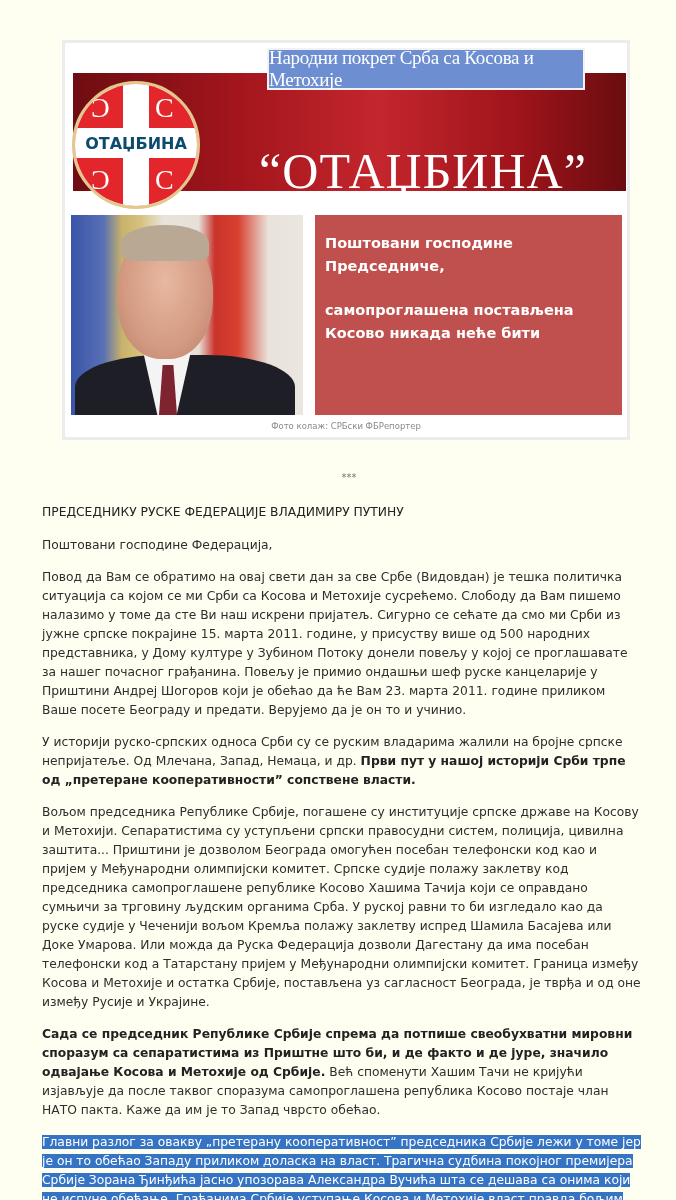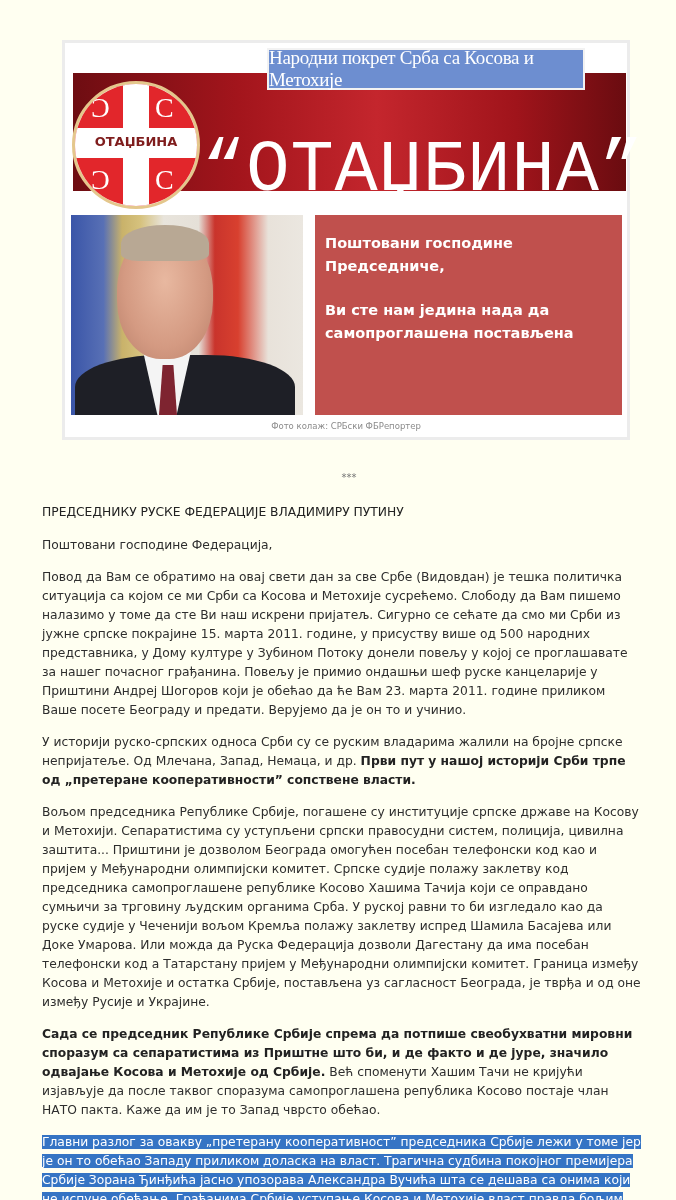--- a/index.html
+++ b/index.html
@@ -22,21 +22,21 @@
     background:linear-gradient(90deg,#6e0d12 0%,#a3151c 30%,#c4262d 55%,#a0141b 80%,#6a0c10 100%);
   }
   .subtitle {
     position:absolute; left:154px; top:5px; width:318px; height:42px;
     background:#6d8ed0; border:2px solid #f2f2f2; box-sizing:border-box;
     color:#fff; font-family:"Liberation Serif", serif; font-size:19px;
     display:flex; align-items:center; justify-content:center; letter-spacing:-0.3px;margin-left:48px;
   }
   .brand {
     position:absolute; left:140px; top:53px; width:420px; height:90px;
-    color:#fff; font-family:Liberation Mono, monospace; font-size:72px;
+    color:#fff; font-family:Liberation Serif, serif; font-size:50px;
     display:flex; align-items:center; justify-content:center; letter-spacing:1px;
   }
   .logo {
     position:absolute; left:7px; top:38px; width:128px; height:128px;
     border-radius:50%; background:#fff; border:3px solid #e4c78c; box-sizing:border-box;
     overflow:hidden;
   }
   .logo .q { position:absolute; width:50%; height:50%; background:#e2262b; }
   .logo .q1 { left:0; top:0; } .logo .q2 { right:0; top:0; }
   .logo .q3 { left:0; bottom:0; } .logo .q4 { right:0; bottom:0; }
@@ -44,21 +44,21 @@
   .logo .cross-v { position:absolute; top:0; bottom:0; left:48px; width:26px; background:#fff; }
   .logo .c {
     position:absolute; color:#fff; font-family:"Liberation Serif", serif; font-size:28px; line-height:28px;
   }
   .logo .c1 { left:16px; top:10px; transform:scaleX(-1); }
   .logo .c2 { left:80px; top:10px; }
   .logo .c3 { left:16px; top:82px; transform:scaleX(-1); }
   .logo .c4 { left:80px; top:82px; }
   .logo .logo-text {
     position:absolute; left:0; right:0; top:50px; text-align:center;
-    font-family:"DejaVu Sans", sans-serif; font-weight:bold; font-size:13px; color:#7f1d1d;
+    font-family:"DejaVu Sans", sans-serif; font-weight:bold; font-size:16px; color:#0c4a6e;
   }
   .photo {
     position:absolute; left:6px; top:172px; width:232px; height:200px; overflow:hidden;
     background:linear-gradient(90deg,#3a55a8 0%,#5870b5 14%,#c9b26a 22%,#d6c27e 30%,#e8e4dc 40%,#e5e0d8 55%,#c9342c 62%,#d8402f 72%,#e8e2da 85%,#ebe7e0 100%);
   }
   .photo .head {
     position:absolute; left:46px; top:14px; width:96px; height:130px; border-radius:48% 48% 45% 45%;
     background:radial-gradient(ellipse at 50% 40%,#e8b8a0 0%,#d49a82 60%,#b9806a 100%);
   }
   .photo .hair {
@@ -124,22 +124,22 @@
       <div class="suit"></div>
       <div class="shirt"></div>
       <div class="tie"></div>
       <div class="head"></div>
       <div class="hair"></div>
     </div>
     <div class="quote-box">
       <p>Поштовани господине</p>
       <p>Председниче,</p>
       <div class="gap"></div>
-      <p>Ви сте нам једина нада да</p>
       <p>самопроглашена постављена</p>
+      <p>Косово никада неће бити</p>
     </div>
     <div class="caption">Фото колаж: СРБски ФБРепортер</div>
   </div>
 </div>
 
 <div class="article">
   <p class="stars">***</p>
   <p class="heading">ПРЕДСЕДНИКУ РУСКЕ ФЕДЕРАЦИЈЕ ВЛАДИМИРУ ПУТИНУ</p>
   <p>Поштовани господине Федерација,</p>
   <p>Повод да Вам се обратимо на овај свети дан за све Србе (Видовдан) је тешка политичка ситуација са којом се ми Срби са Косова и Метохије сусрећемо. Слободу да Вам пишемо налазимо у томе да сте Ви наш искрени пријатељ. Сигурно се сећате да смо ми Срби из јужне српске покрајине 15. марта 2011. године, у присуству више од 500 народних представника, у Дому културе у Зубином Потоку донели повељу у којој се проглашавате за нашег почасног грађанина. Повељу је примио ондашњи шеф руске канцеларије у Приштини Андреј Шогоров који је обећао да ће Вам 23. марта 2011. године приликом Ваше посете Београду и предати. Верујемо да је он то и учинио.</p>

